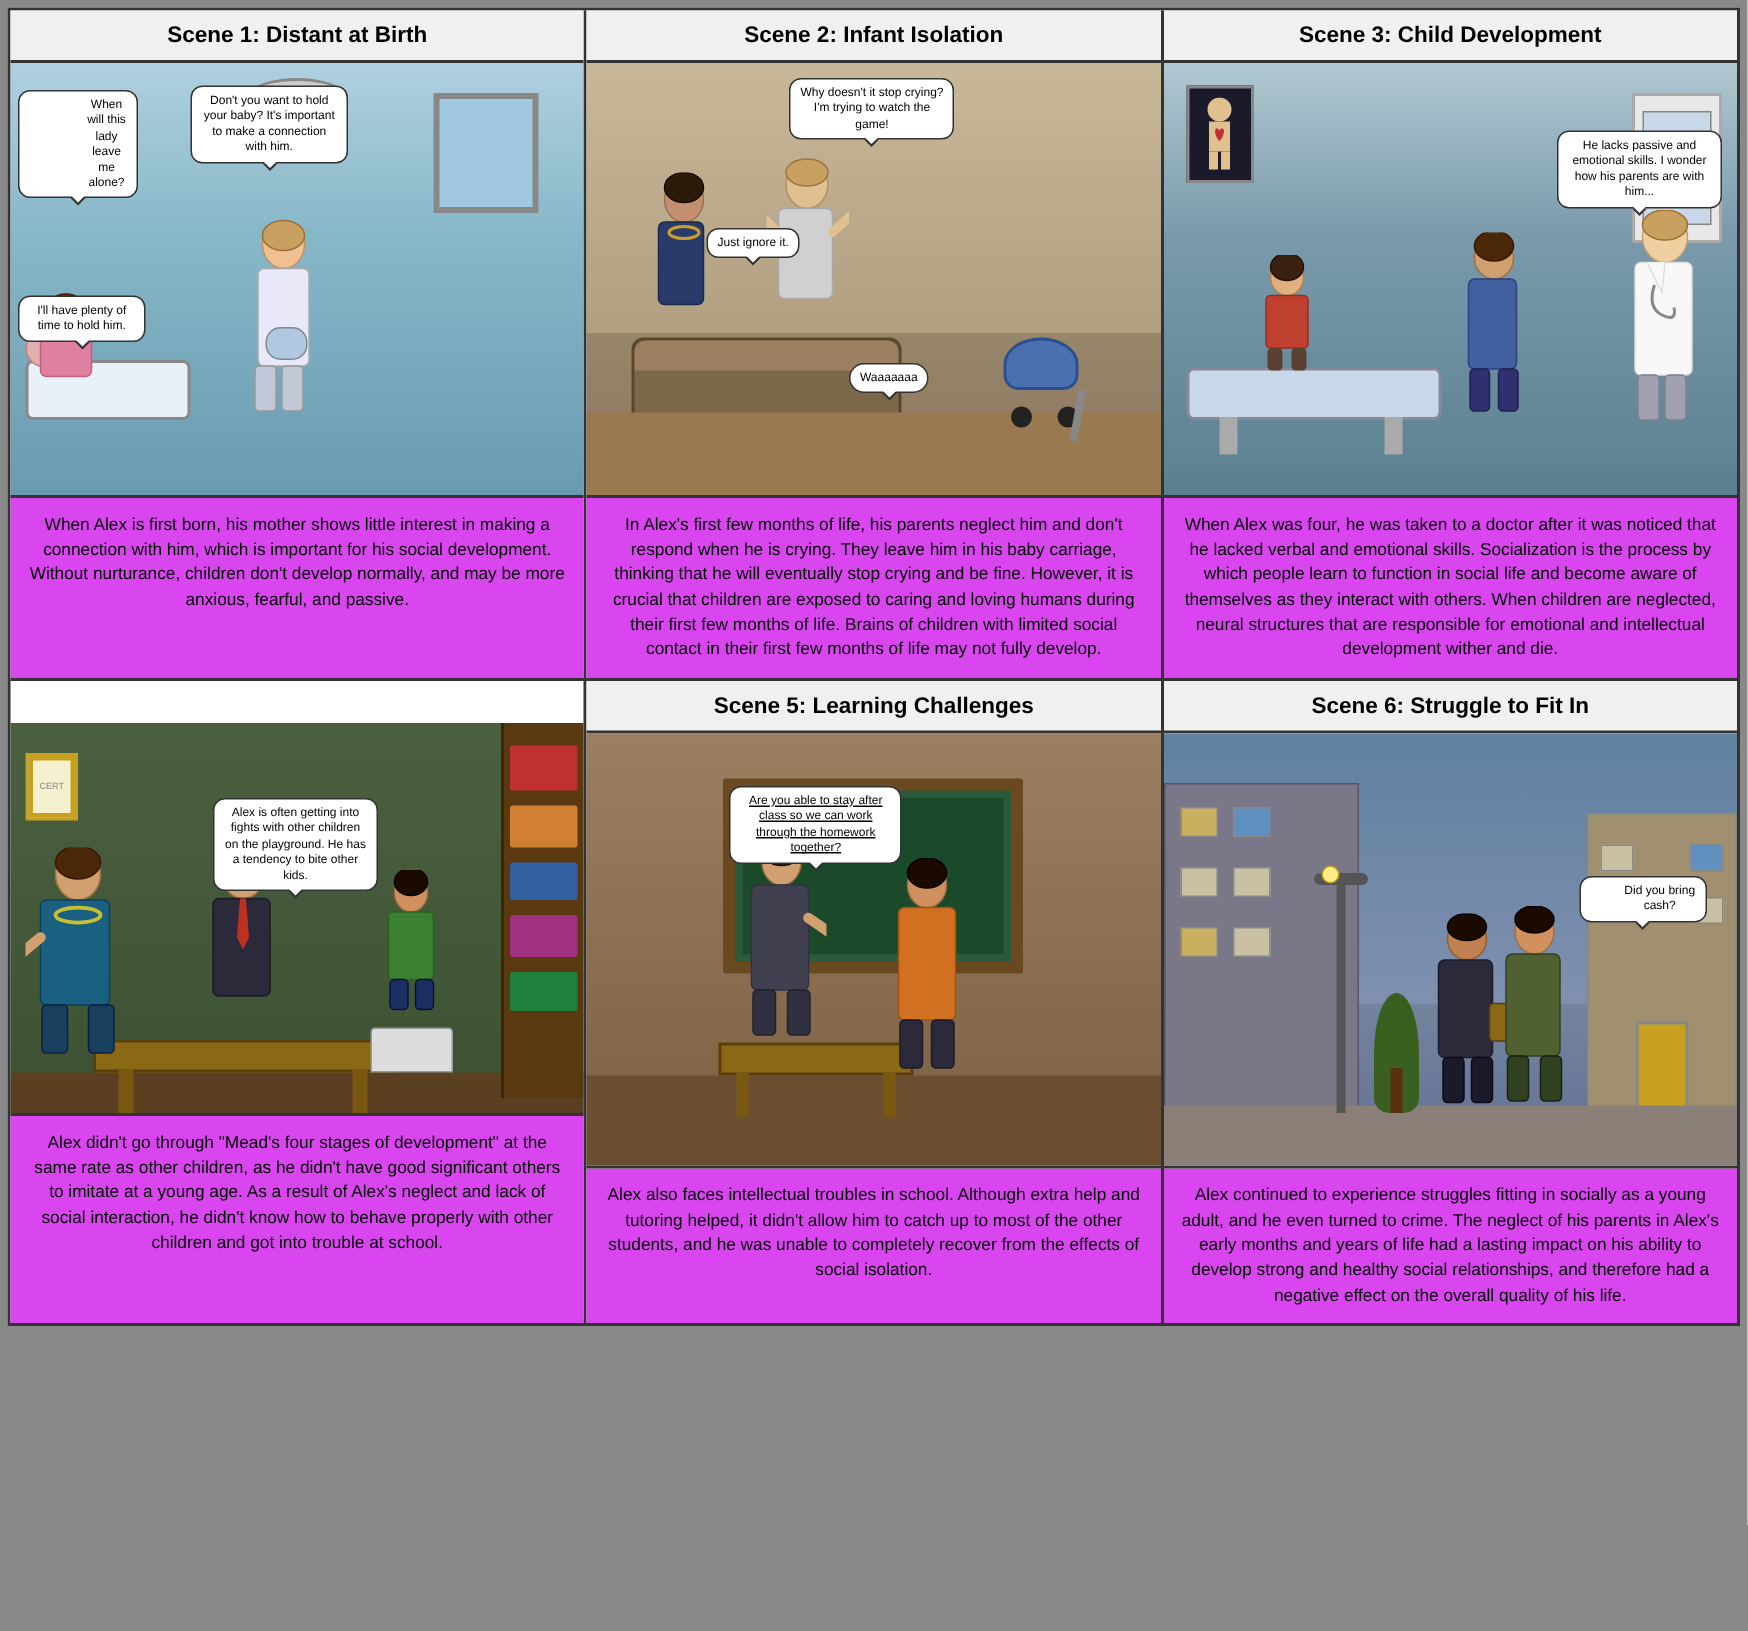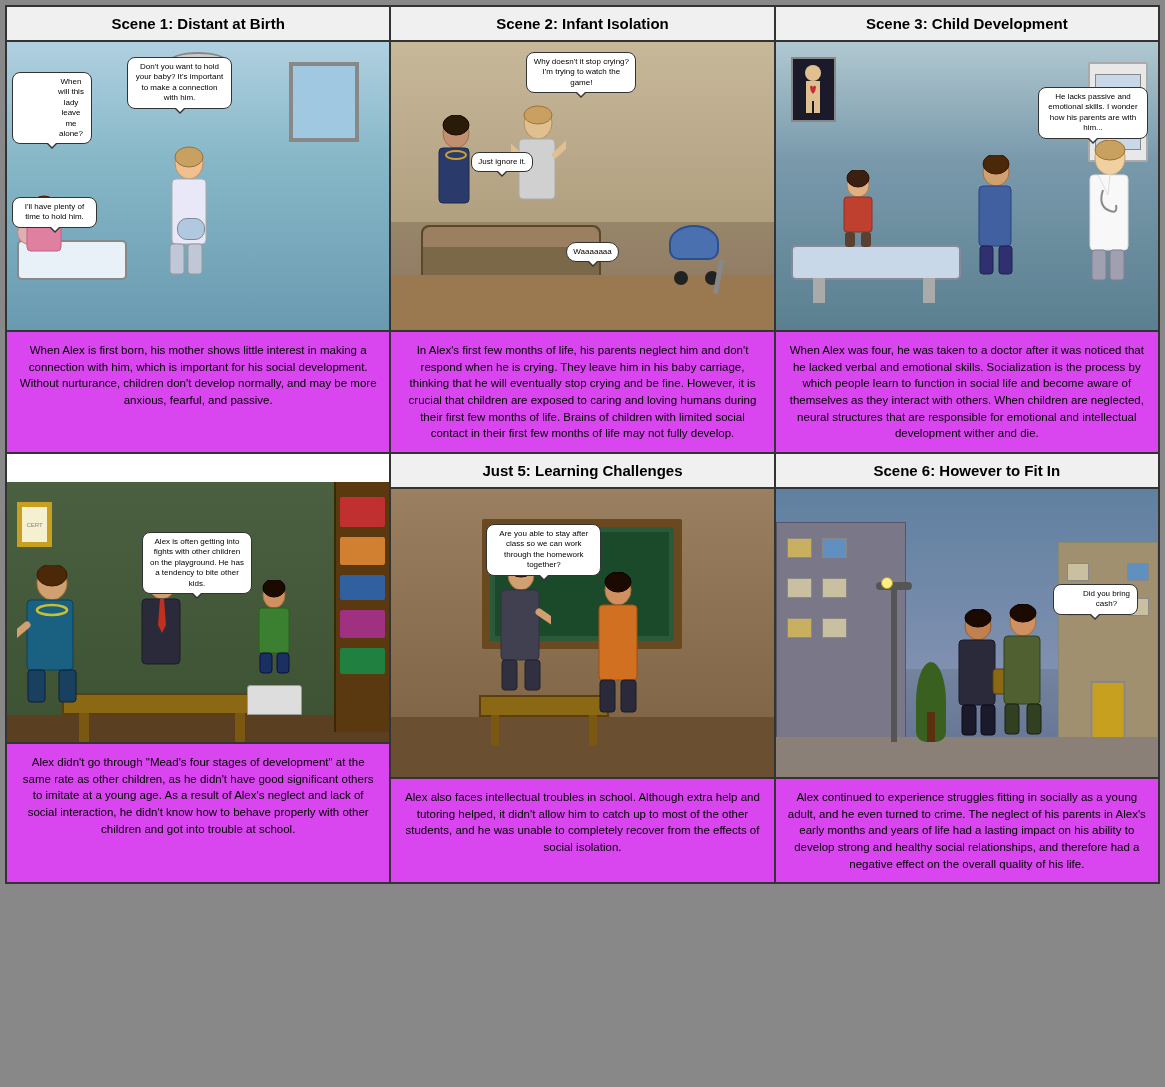--- a/index.html
+++ b/index.html
@@ -283,21 +283,21 @@
 
             <ellipse cx="27" cy="12" rx="14" ry="10" fill="#c8a060" stroke="#9a7040" stroke-width="1"></ellipse>
           </svg>
 
           <svg style="position:absolute;bottom:75px;left:15px;" width="45" height="60">
             <ellipse cx="22" cy="15" rx="12" ry="13" fill="#e0b090" stroke="#c09060" stroke-width="1"></ellipse>
             <rect x="5" y="28" width="34" height="28" rx="4" fill="#e080a0" stroke="#c06080" stroke-width="1"></rect>
             <ellipse cx="22" cy="10" rx="12" ry="9" fill="#6a3010" stroke="#4a1800" stroke-width="1"></ellipse>
           </svg>
 
-          <div class="bubble" style="left:5px;top:30px;max-width:80px;font-size:8px;padding-left:44px;">When will this lady leave me alone?</div>
+          <div class="bubble" style="left:5px;top:18px;max-width:80px;font-size:8px;padding-left:44px;">When will this lady leave me alone?</div>
           <div class="bubble" style="left:120px;top:15px;max-width:105px;font-size:8px;">Don't you want to hold your baby? It's important to make a connection with him.</div>
           <div class="bubble" style="left:5px;top:155px;max-width:85px;font-size:8px;">I'll have plenty of time to hold him.</div>
 
           <div style="position:absolute;bottom:90px;left:170px;width:28px;height:22px;background:#b0c8e0;border-radius:10px;border:1px solid #808890;"></div>
         </div>
       </div>
       <div class="scene-description">When Alex is first born, his mother shows little interest in making a connection with him, which is important for his social development. Without nurturance, children don't develop normally, and may be more anxious, fearful, and passive.</div>
     </div>
 
     <div class="cell">
@@ -470,21 +470,21 @@
 
           <div style="position:absolute;bottom:55px;left:240px;width:55px;height:30px;background:#ddd;border:1px solid #999;border-radius:3px 3px 0 0;"></div>
 
           <div class="bubble" style="left:135px;top:50px;max-width:110px;font-size:8px;">Alex is often getting into fights with other children on the playground. He has a tendency to bite other kids.</div>
         </div>
       </div>
       <div class="scene-description">Alex didn't go through "Mead's four stages of development" at the same rate as other children, as he didn't have good significant others to imitate at a young age. As a result of Alex's neglect and lack of social interaction, he didn't know how to behave properly with other children and got into trouble at school.</div>
     </div>
 
     <div class="cell">
-      <div class="scene-title">Just 5: Learning Challenges</div>
+      <div class="scene-title">Scene 5: Learning Challenges</div>
       <div class="scene-image">
         <div class="scene5-bg">
 
           <div style="position:absolute;top:0;left:0;right:0;bottom:0;background:linear-gradient(180deg,#9a8060,#7a6040);"></div>
 
           <div style="position:absolute;bottom:0;left:0;right:0;height:60px;background:#6a5030;"></div>
 
           <div class="chalkboard">
             <div style="position:absolute;top:5px;left:5px;right:5px;bottom:5px;background:#1a4a2a;"></div>
           </div>
@@ -506,28 +506,28 @@
           </svg>
 
           <svg style="position:absolute;bottom:60px;left:200px;" width="55" height="145">
             <ellipse cx="27" cy="18" rx="13" ry="15" fill="#d09060" stroke="#a07040" stroke-width="1"></ellipse>
             <rect x="8" y="33" width="38" height="75" rx="4" fill="#d07020" stroke="#a05010" stroke-width="1"></rect>
             <ellipse cx="27" cy="10" rx="13" ry="10" fill="#1a0a00" stroke="#0a0000" stroke-width="1"></ellipse>
             <rect x="9" y="108" width="15" height="32" rx="3" fill="#2a2a3a" stroke="#1a1a2a" stroke-width="1"></rect>
             <rect x="30" y="108" width="15" height="32" rx="3" fill="#2a2a3a" stroke="#1a1a2a" stroke-width="1"></rect>
           </svg>
 
-          <div class="bubble" style="left:95px;top:35px;max-width:115px;font-size:8px;">Are you able to stay after class so we can work through the homework together?</div>
+          <div class="bubble" style="left:95px;top:35px;max-width:115px;font-size:8px;text-decoration:underline;">Are you able to stay after class so we can work through the homework together?</div>
         </div>
       </div>
       <div class="scene-description">Alex also faces intellectual troubles in school. Although extra help and tutoring helped, it didn't allow him to catch up to most of the other students, and he was unable to completely recover from the effects of social isolation.</div>
     </div>
 
     <div class="cell">
-      <div class="scene-title">Scene 6: However to Fit In</div>
+      <div class="scene-title">Scene 6: Struggle to Fit In</div>
       <div class="scene-image">
         <div class="scene6-bg">
 
           <div style="position:absolute;top:0;left:0;right:0;height:180px;background:linear-gradient(180deg,#6080a0,#8090b0);"></div>
 
           <div style="position:absolute;bottom:35px;left:0;width:130px;height:220px;background:#7a7888;border:1px solid #556;">
 
             <div style="position:absolute;top:15px;left:10px;width:25px;height:20px;background:#c8b060;border:1px solid #888;"></div>
             <div style="position:absolute;top:15px;left:45px;width:25px;height:20px;background:#6090c0;border:1px solid #888;"></div>
             <div style="position:absolute;top:55px;left:10px;width:25px;height:20px;background:#c8c0a0;border:1px solid #888;"></div>

